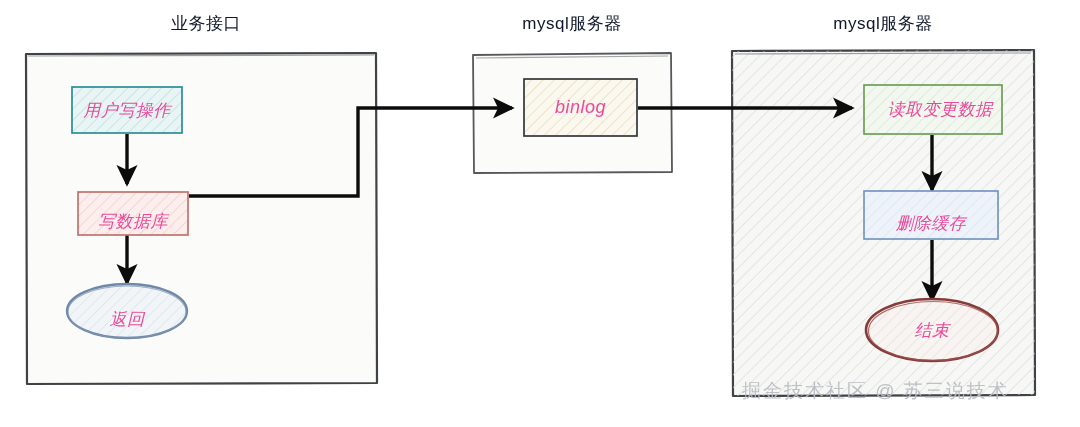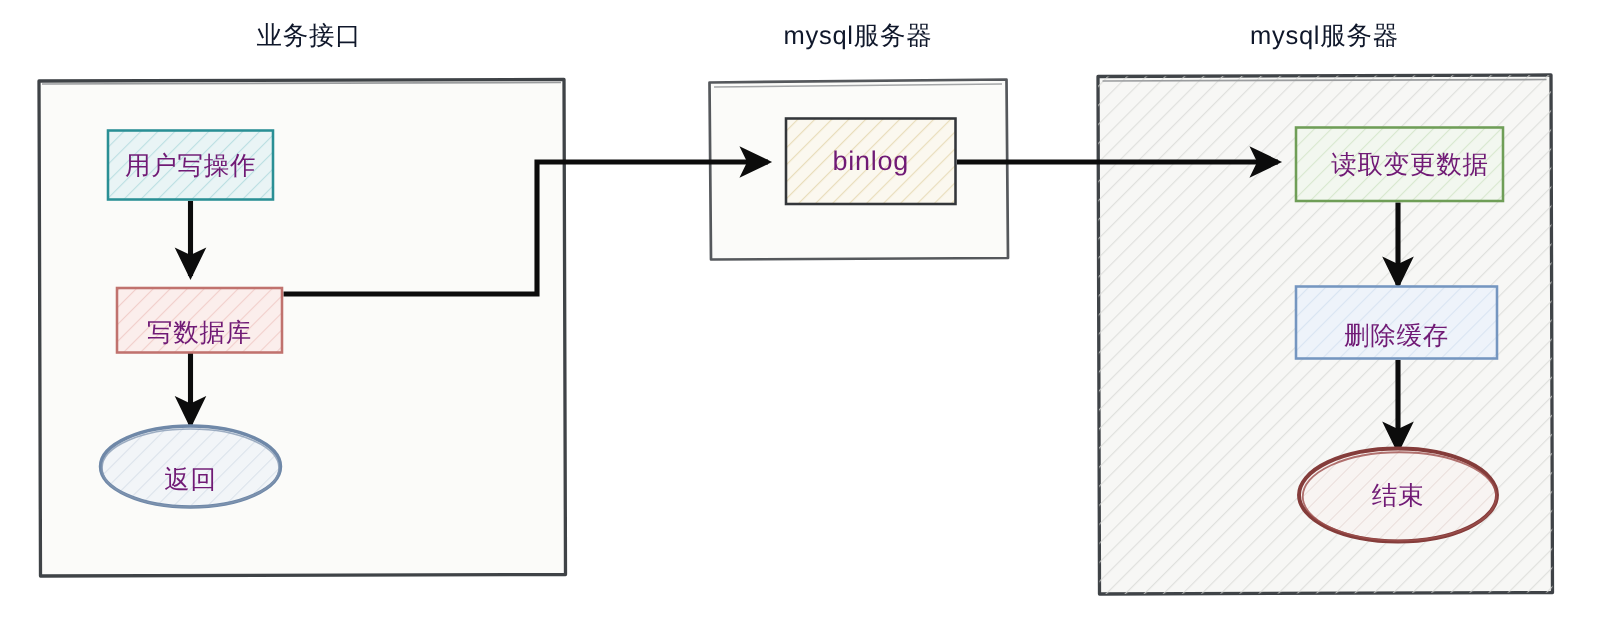--- a/index.html
+++ b/index.html
@@ -22,24 +22,25 @@
     text-align:center;
     font-weight:400;
   }
 
   .node-label{
     position:absolute;
     display:flex;
     align-items:center;
     justify-content:center;
     font-size:17px;
-    color:#701a75;
+    color:#ec4899;
     white-space:nowrap;
     letter-spacing:.5px;
     pointer-events:none;
+    font-style:italic;
   }
   .node-label.latin{font-size:18px;}
 
   .watermark{
     position:absolute;
     left:742px;top:378px;
     font-size:19px;
     color:#b9bcc0;
     letter-spacing:2px;
     white-space:nowrap;
@@ -181,14 +182,15 @@
   <div class="node-label" style="left:67px;top:284px;width:120px;height:71px;">返回</div>
 
   <div class="node-label latin" style="left:524px;top:79px;width:113px;height:57px;">binlog</div>
 
   <div class="node-label" style="left:864px;top:85px;width:152px;height:49px;">读取变更数据</div>
 
   <div class="node-label" style="left:864px;top:191px;width:134px;height:64px;">删除缓存</div>
 
   <div class="node-label" style="left:866px;top:303px;width:132px;height:54px;">结束</div>
 
+  <div class="watermark">掘金技术社区 @ 苏三说技术</div>
 
 </div>
 
 </body></html>

